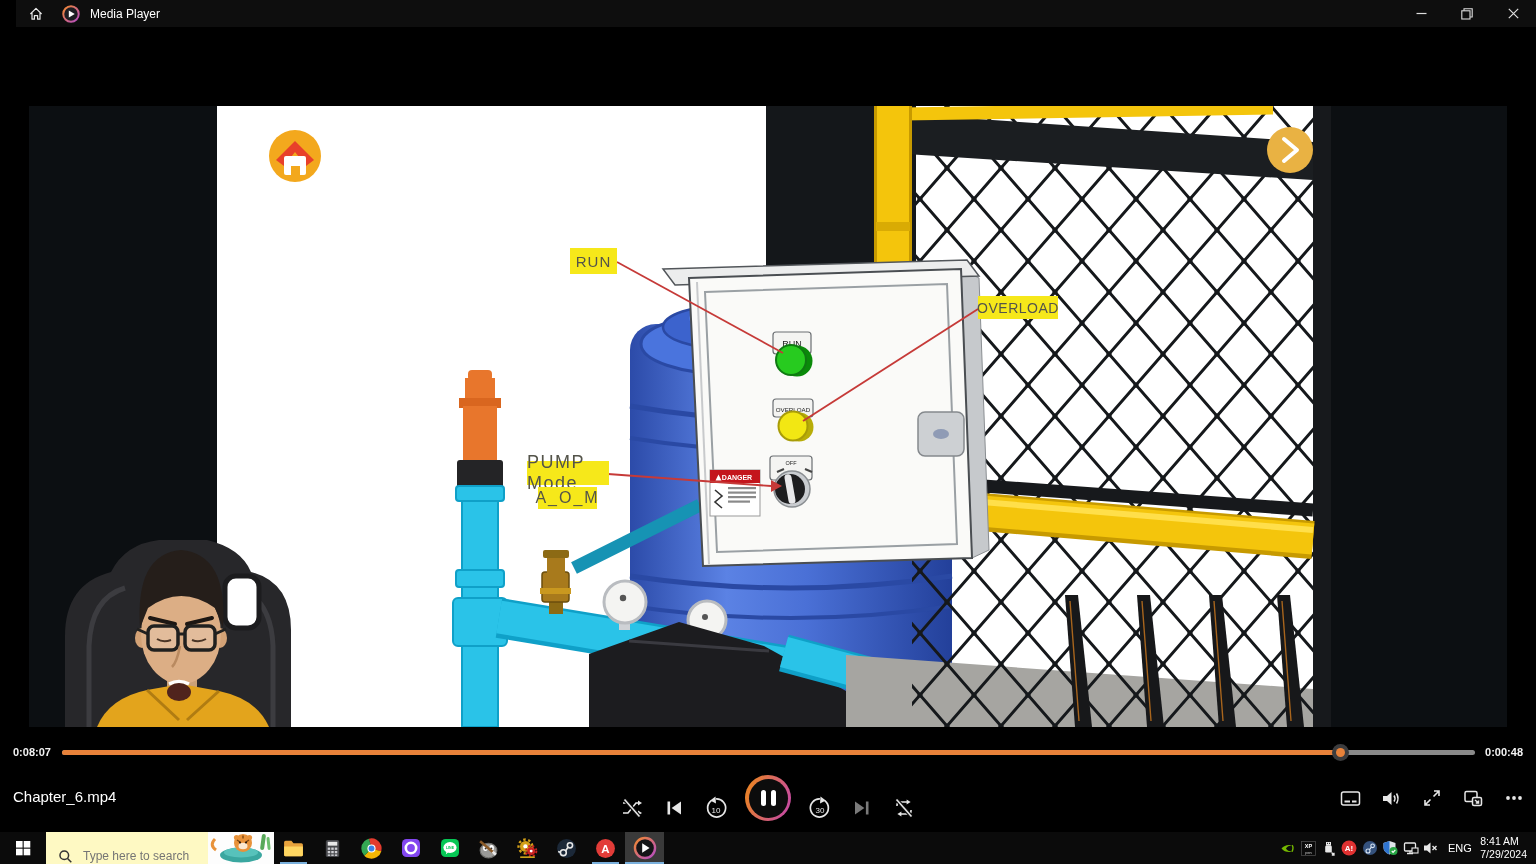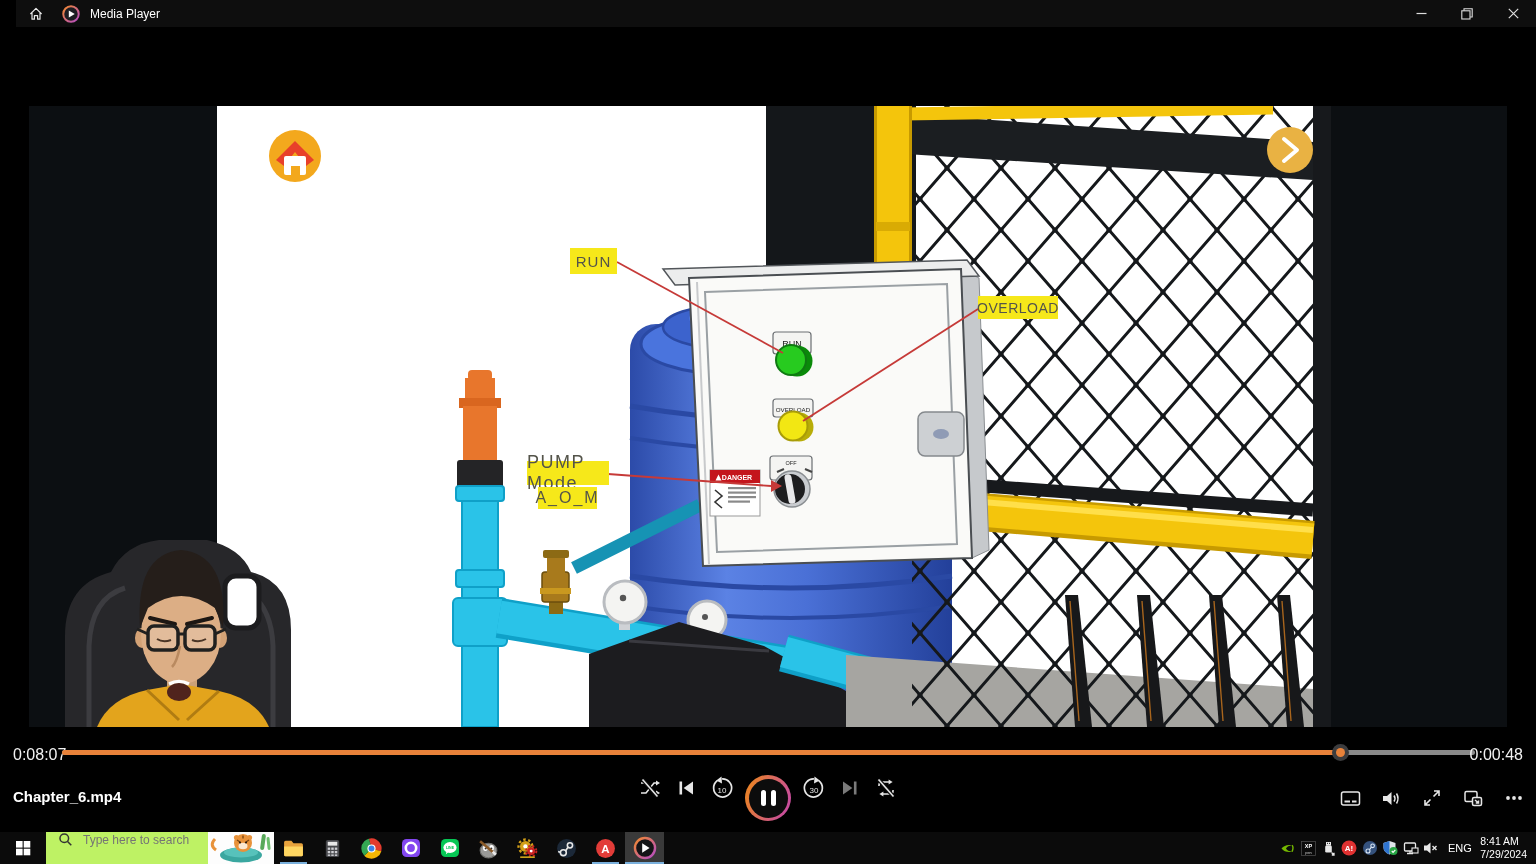--- a/index.html
+++ b/index.html
@@ -13,41 +13,41 @@
   .tb-btn{width:46px;height:27px;display:flex;align-items:center;justify-content:center;color:#ddd;}
   
   .video{position:absolute;left:29px;top:106px;width:1478px;height:621px;background:#0c0f12;z-index:5;}
   .video svg.scene{position:absolute;left:0;top:0;width:100%;height:100%;}
   .lbl{position:absolute;background:#f6e81a;color:#54544a;display:flex;align-items:center;justify-content:center;z-index:6;}
   .lbl-run{left:541px;top:142px;width:47px;height:26px;font-size:15px;letter-spacing:1px;}
   .lbl-overload{left:949px;top:190px;width:80px;height:23px;font-size:14px;letter-spacing:.5px;}
   .lbl-pump{left:498px;top:355px;width:82px;height:24px;font-size:18px;letter-spacing:1.5px;}
   .lbl-aom{left:509px;top:381px;width:59px;height:22px;font-size:16px;letter-spacing:2px;}
   
-  .time-text{position:absolute;font-size:16px;color:#f2f2f2;z-index:10;}
+  .time-text{position:absolute;font-size:11px;color:#f2f2f2;z-index:10;font-weight:bold;}
   .t-elapsed{left:13px;top:746px;}
   .t-remaining{right:13px;top:746px;}
   .track{position:absolute;left:62px;right:61px;top:750px;height:4.5px;background:#8a8a8a;border-radius:3px;z-index:10;}
   .track-fill{height:100%;background:#e8823a;border-radius:3px;width:90.5%;}
   .track-handle{position:absolute;top:-6.5px;width:17px;height:17px;border-radius:50%;background:#3c3c3e;
     display:flex;align-items:center;justify-content:center;}
   .track-handle i{display:block;width:9px;height:9px;border-radius:50%;background:#e8823a;}
   
-  .media-title{position:absolute;left:13px;top:788px;font-size:15px;font-weight:bold;color:#fff;z-index:10;}
-  .transport{position:absolute;left:50%;transform:translateX(-50%);top:775px;height:46px;display:flex;align-items:flex-start;gap:10px;z-index:10;}
+  .media-title{position:absolute;left:13px;top:788px;font-size:15px;font-weight:normal;color:#fff;z-index:10;}
+  .transport{position:absolute;left:50%;transform:translateX(-50%);top:775px;height:46px;display:flex;align-items:flex-end;gap:16px;z-index:10;}
   .tico{width:26px;height:26px;display:flex;align-items:center;justify-content:center;}
   .btn-pause{width:46px;height:46px;border-radius:50%;background:linear-gradient(110deg,#e8802c 15%,#c94e9a 85%);
     display:flex;align-items:center;justify-content:center;}
   .btn-pause .inner{width:39px;height:39px;border-radius:50%;background:#0c0c0c;display:flex;align-items:center;justify-content:center;gap:5px;}
   .btn-pause .bar{width:5px;height:16px;background:#fff;border-radius:2.5px;}
   .rcontrols{position:absolute;right:9px;top:785px;display:flex;align-items:center;gap:15px;z-index:10;}
   
   .taskbar{position:absolute;left:0;right:0;bottom:0;height:32px;background:#0b0b0b;display:flex;align-items:stretch;z-index:40;}
   .tk-start{width:46px;display:flex;align-items:center;justify-content:center;}
-  .tk-search{width:228px;background:#bef264;display:flex;align-items:flex-start;position:relative;}
+  .tk-search{width:228px;background:#fef9c3;display:flex;align-items:flex-end;position:relative;}
   .tk-search input{border:none;outline:none;font-size:12px;color:#444;width:130px;background:transparent;
     font-family:"Liberation Sans",sans-serif;}
   .tk-search .mag{margin:0 8px 0 12px;}
   .tk-search .art{position:absolute;right:0;top:0;height:32px;}
   .slot{width:39px;display:flex;align-items:center;justify-content:center;position:relative;}
   .slot.active{background:#3a3a3a;}
   .slot .ind{position:absolute;bottom:0;left:6px;right:6px;height:2.5px;background:#7ab0dc;}
   .slot.active .ind{left:0;right:0;}
   .tray{position:absolute;right:2px;top:0;height:32px;display:flex;align-items:center;gap:4.5px;}
   .tray .ti{width:16px;height:16px;display:flex;align-items:center;justify-content:center;}

